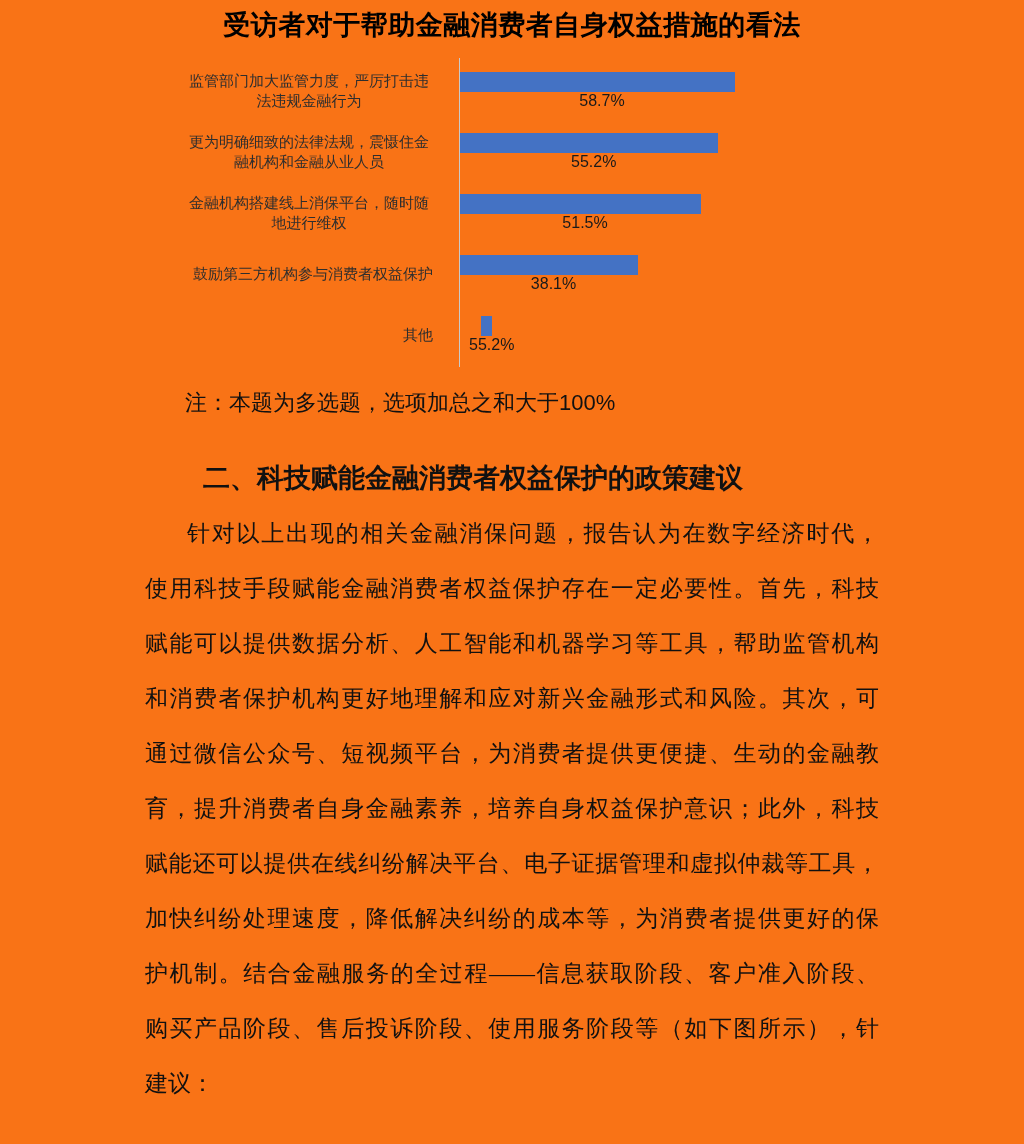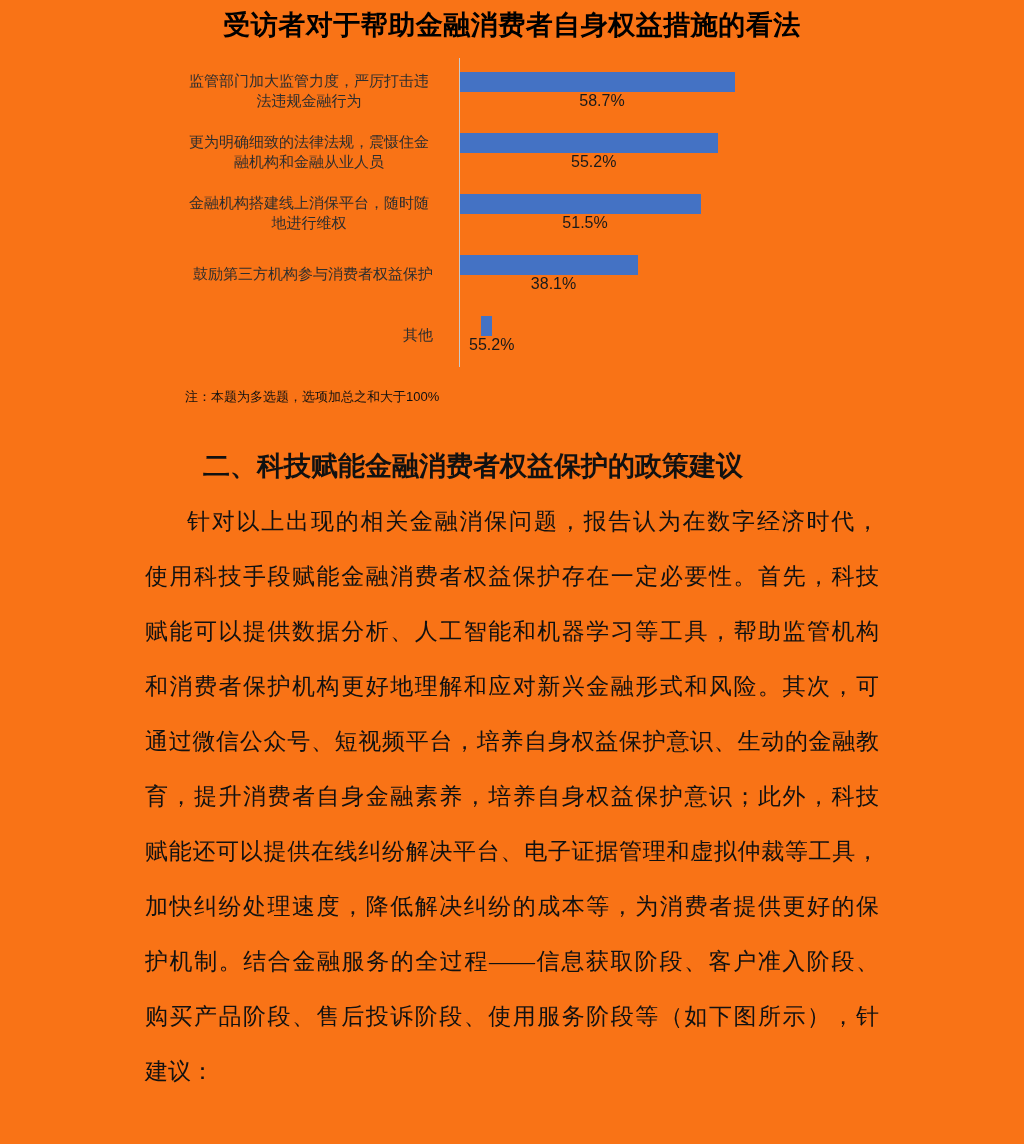--- a/index.html
+++ b/index.html
@@ -56,21 +56,21 @@
   .bar-area { display:flex; align-items:center;flex-direction:column; }
   .bar { height:20px; }
   .bar-value {
     margin-left:10px;
     font-size:16px;
     color:#1a1a1a;
     white-space:nowrap;
   }
   .chart-note {
     margin:23px 0 0 185px;
-    font-size:13px;
+    font-size:22px;
     color:#111;
   }
 
   
   .section-heading {
     margin:44px 145px 0 203px;
     font-size:27px;
     line-height:32px;
     font-weight:600;
     color:#111;
@@ -153,21 +153,21 @@
   <div class="chart-note">注：本题为多选题，选项加总之和大于100%</div>
 
   <div class="section-heading">二、科技赋能金融消费者权益保护的政策建议</div>
 
   <div class="body-paragraph">
 
   <div class="body-line first">针对以上出现的相关金融消保问题，报告认为在数字经济时代，</div>
       <div class="body-line">使用科技手段赋能金融消费者权益保护存在一定必要性。首先，科技</div>
       <div class="body-line">赋能可以提供数据分析、人工智能和机器学习等工具，帮助监管机构</div>
       <div class="body-line">和消费者保护机构更好地理解和应对新兴金融形式和风险。其次，可</div>
-      <div class="body-line">通过微信公众号、短视频平台，培养自身权益保护意识、生动的金融教</div>
+      <div class="body-line">通过微信公众号、短视频平台，为消费者提供更便捷、生动的金融教</div>
       <div class="body-line">育，提升消费者自身金融素养，培养自身权益保护意识；此外，科技</div>
       <div class="body-line">赋能还可以提供在线纠纷解决平台、电子证据管理和虚拟仲裁等工具，</div>
       <div class="body-line">加快纠纷处理速度，降低解决纠纷的成本等，为消费者提供更好的保</div>
       <div class="body-line">护机制。结合金融服务的全过程——信息获取阶段、客户准入阶段、</div>
       <div class="body-line">购买产品阶段、售后投诉阶段、使用服务阶段等（如下图所示），针</div>
       <div class="body-line last">建议：</div>
     </div>
 
 </div>
 

